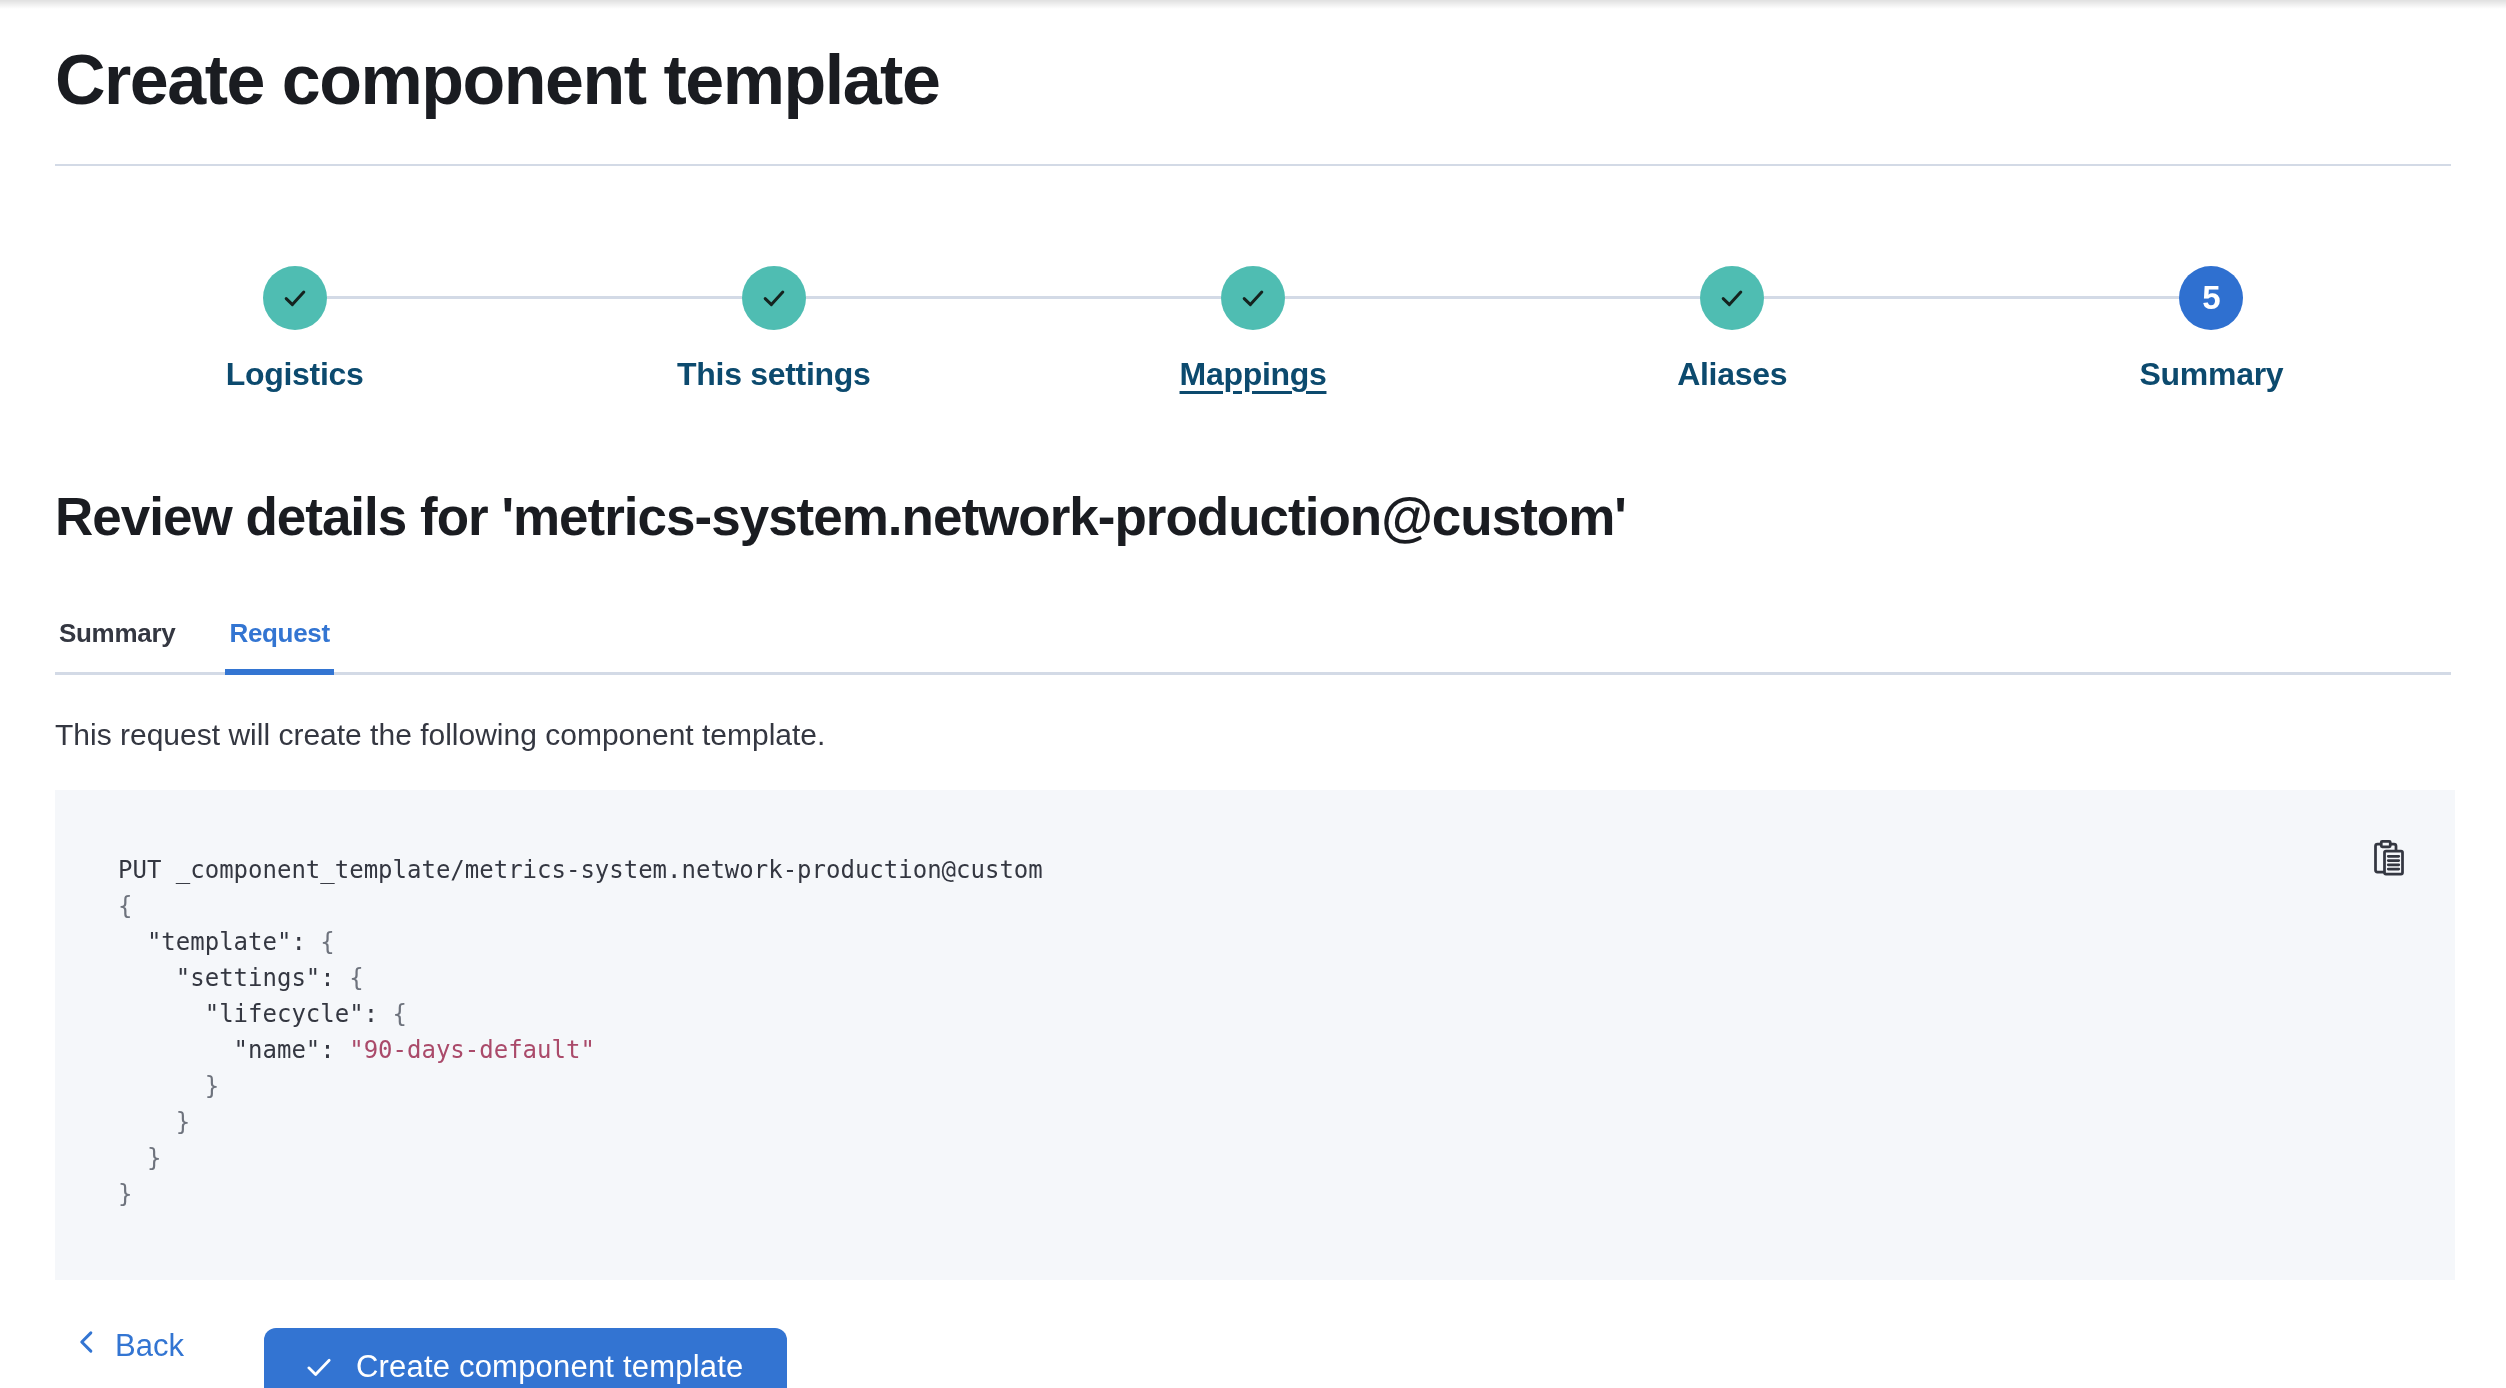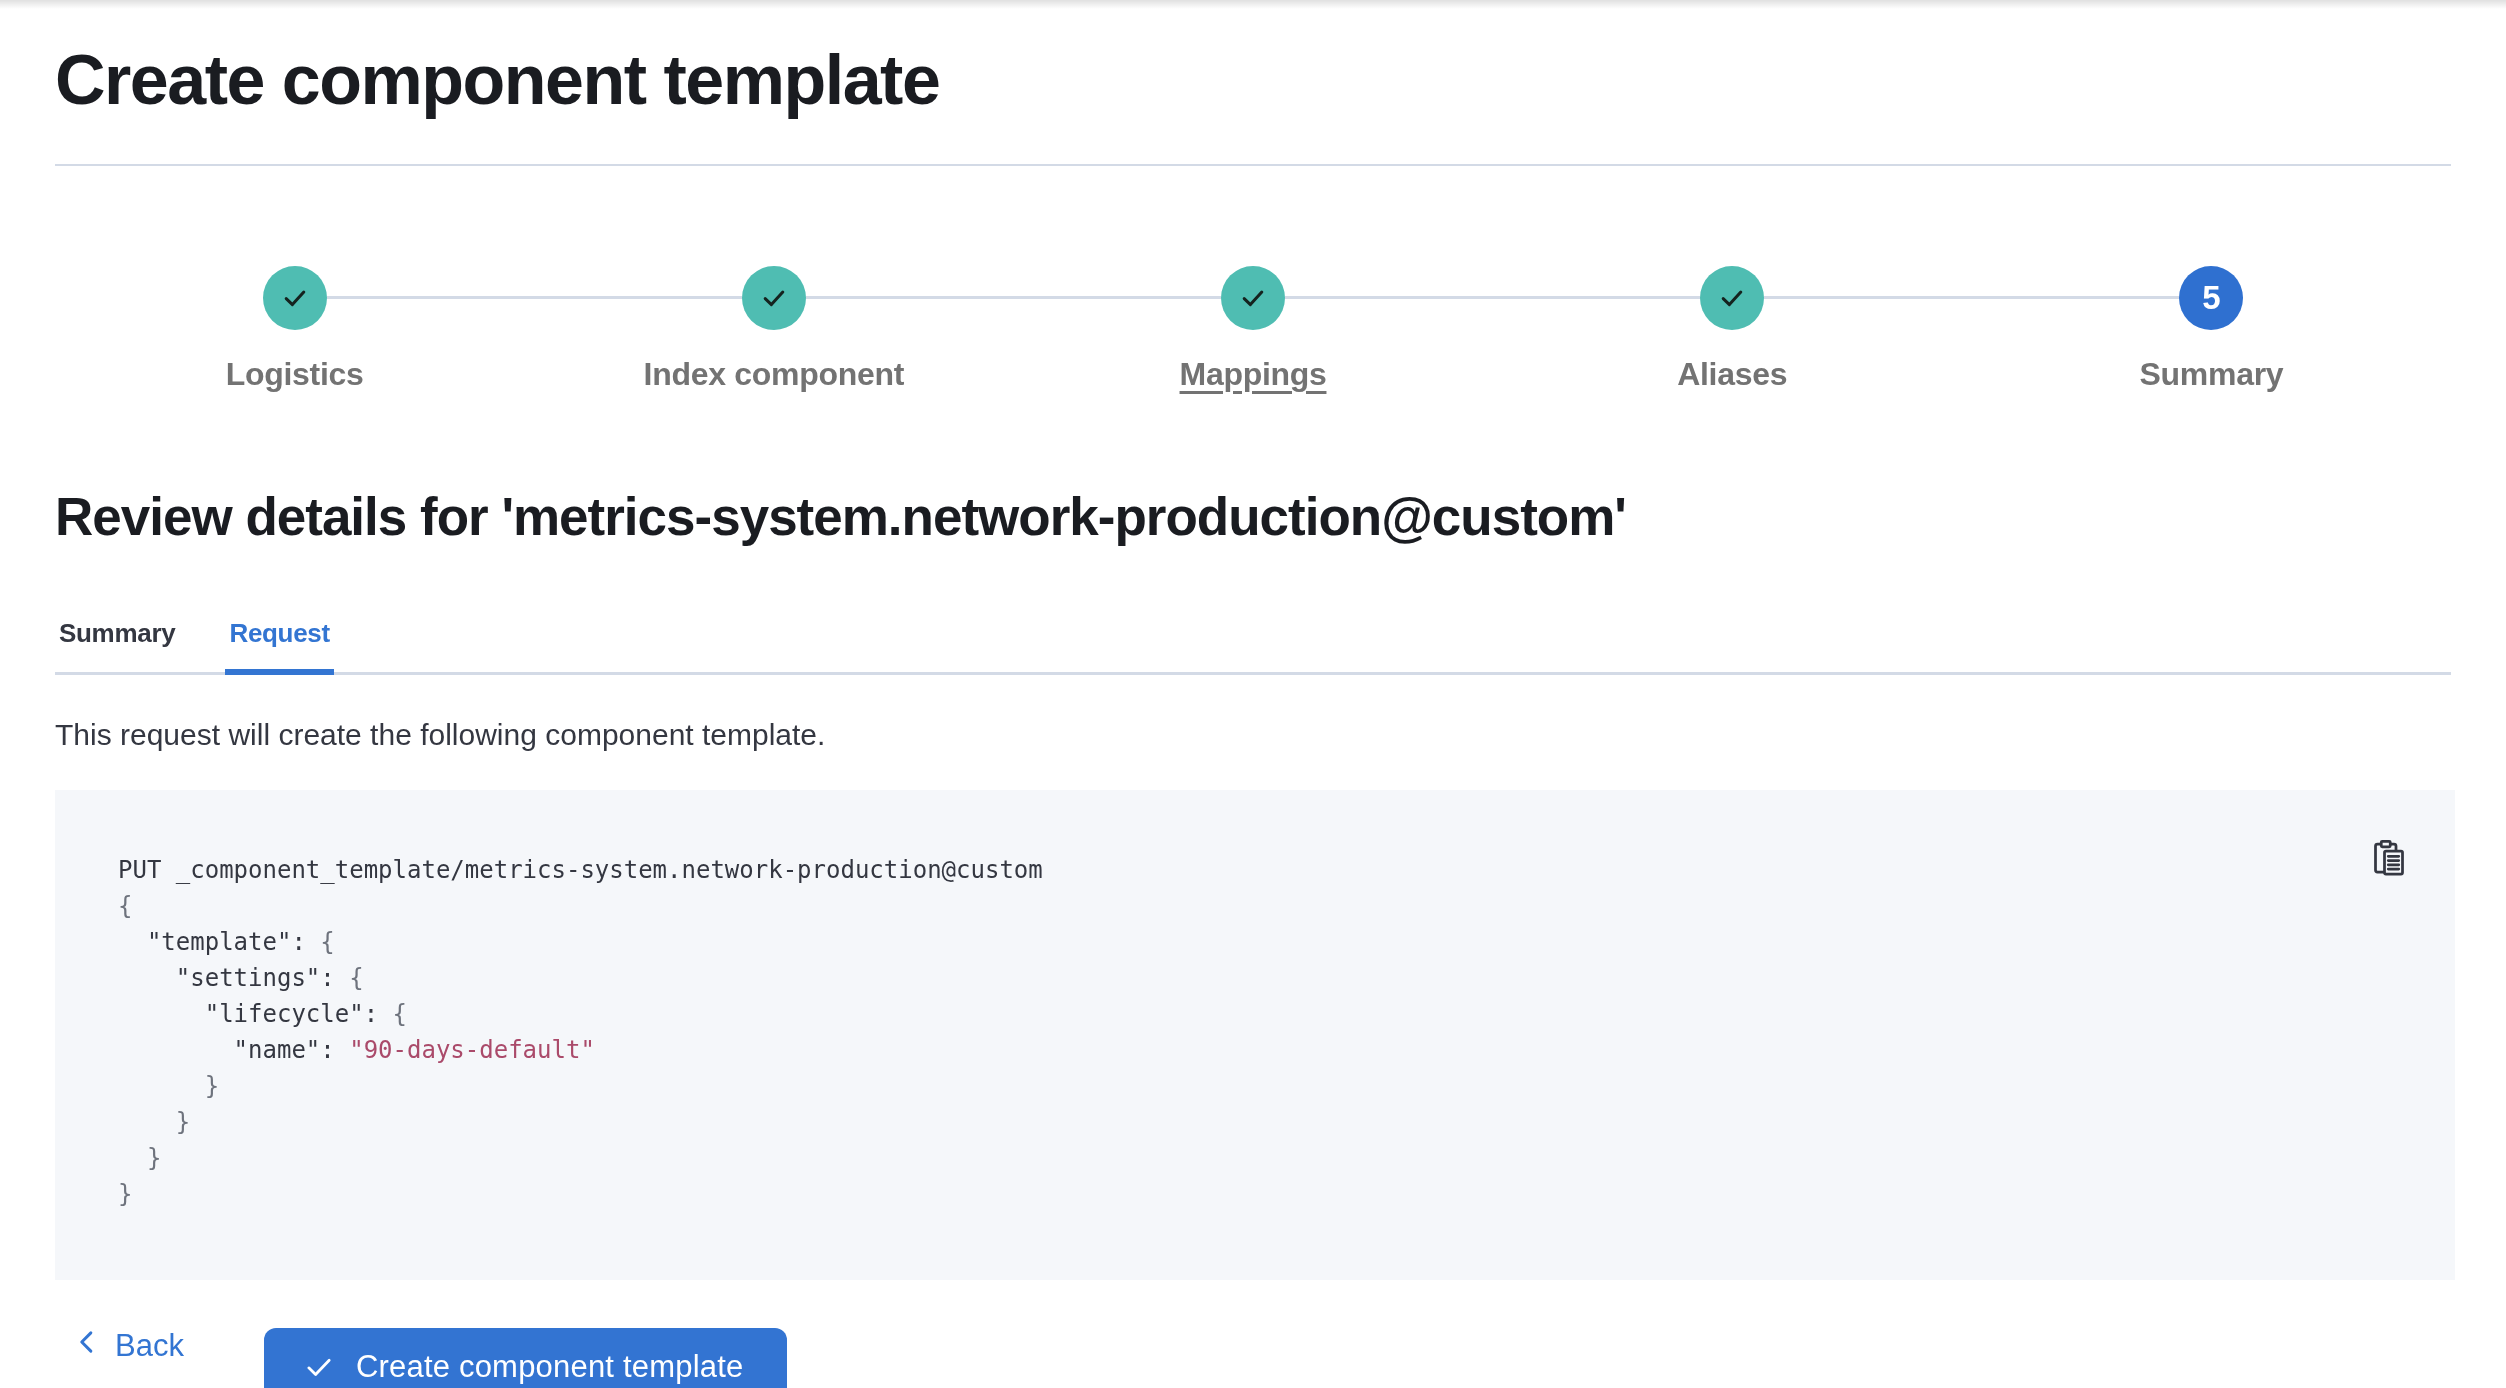--- a/index.html
+++ b/index.html
@@ -27,21 +27,21 @@
   .step:first-child::before{display:none;}
   .step:last-child::after{display:none;}
   .step-circle{
     width:64px;height:64px;border-radius:50%;margin:0 auto;position:relative;z-index:1;
     display:flex;align-items:center;justify-content:center;box-sizing:border-box;
   }
   .step-circle.complete{background:#4fbdb2;}
   .step-circle.current{background:#2f70d0;}
   .step-circle .check{width:32px;height:32px;color:#15231f;}
   .step-num{color:#fff;font-size:33px;font-weight:700;line-height:1;}
-  .step-label{margin-top:26px;font-size:32px;font-weight:700;color:#737373;letter-spacing:-0.3px;}
+  .step-label{margin-top:26px;font-size:32px;font-weight:700;color:#0c4a6e;letter-spacing:-0.3px;}
   .step-label.u{text-decoration:underline;text-underline-offset:6px;text-decoration-thickness:3px;text-align:center;}
 
   
   h2.review-heading{
     margin:92px 0 0 0;font-size:53px;line-height:1.2;font-weight:700;color:#1a1c21;letter-spacing:-1px;
   }
   .tabs{margin-top:56px;display:flex;gap:46px;border-bottom:3px solid #d3dae6;}
   .tab{
     background:none;border:none;padding:14px 4px 20px 4px;margin-bottom:-3px;cursor:pointer;
     font-family:inherit;font-size:26px;font-weight:700;color:#343741;letter-spacing:-0.3px;
@@ -99,21 +99,21 @@
           </svg>
         </div>
         <div class="step-label">Logistics</div>
       </button>
       <button class="step">
         <div class="step-circle complete">
           <svg class="check" viewBox="0 0 16 16" fill="none">
             <path d="M3.6 8.3 L6.7 11.3 L12.4 5" stroke="currentColor" stroke-width="1.5" stroke-linecap="round" stroke-linejoin="round"></path>
           </svg>
         </div>
-        <div class="step-label">Index component</div>
+        <div class="step-label">This settings</div>
       </button>
       <button class="step">
         <div class="step-circle complete">
           <svg class="check" viewBox="0 0 16 16" fill="none">
             <path d="M3.6 8.3 L6.7 11.3 L12.4 5" stroke="currentColor" stroke-width="1.5" stroke-linecap="round" stroke-linejoin="round"></path>
           </svg>
         </div>
         <div class="step-label u">Mappings</div>
       </button>
       <button class="step">

